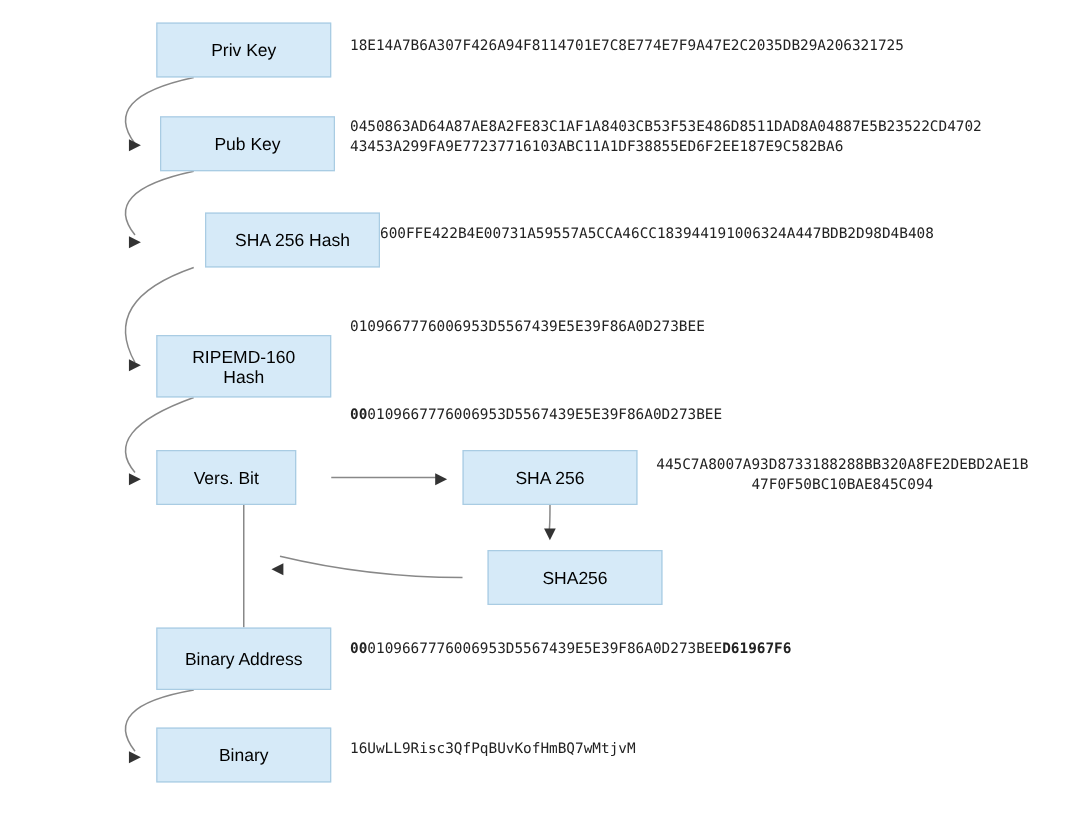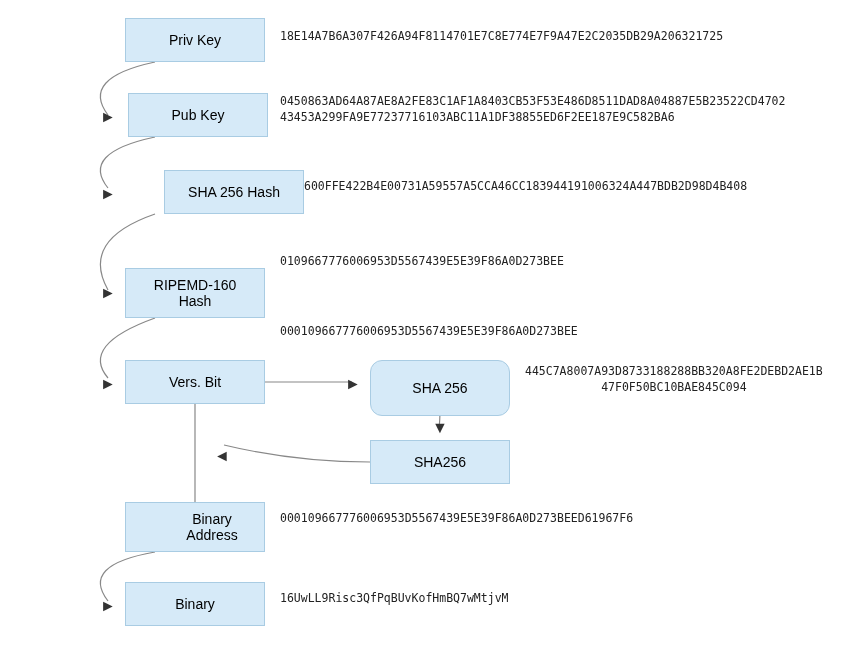--- a/index.html
+++ b/index.html
@@ -29,21 +29,21 @@
       padding: 6px 10px;
     }
     .value-text {
       position: absolute;
       font-family: monospace;
       font-size: 11.5px;
       color: #222;
       line-height: 1.4;
     }
     .value-text .bold {
-      font-weight: normal;
+      font-weight: bold;
     }
     .arrow {
       position: absolute;
       font-size: 16px;
       color: #333;
     }
     svg.connectors {
       position: absolute;
       top: 0;
       left: 0;
@@ -82,30 +82,30 @@
   </div>
   <div id="box-pub-key" class="box" style="left:116px;top:93px;width:140px;height:44px;margin-left:12px;">
     <span>Pub Key</span>
   </div>
   <div id="box-sha256hash" class="box" style="left:125px;top:170px;width:140px;height:44px;margin-left:39px;">
     <span>SHA 256 Hash</span>
   </div>
   <div id="box-ripemd160" class="box" style="left:125px;top:268px;width:140px;height:50px;">
     <span>RIPEMD-160<br>Hash</span>
   </div>
-  <div id="box-vers-bit" class="box" style="left:125px;top:360px;width:140px;height:44px;">
+  <div id="box-vers-bit" class="box" style="left:125px;top:360px;width:112px;height:44px;">
     <span>Vers. Bit</span>
   </div>
-  <div id="box-sha256-r1" class="box" style="left:370px;top:360px;width:140px;height:56px;border-radius:12px;">
+  <div id="box-sha256-r1" class="box" style="left:370px;top:360px;width:140px;height:44px;">
     <span>SHA 256</span>
   </div>
-  <div id="box-sha256-r2" class="box" style="left:370px;top:440px;width:140px;height:44px;">
+  <div id="box-sha256-r2" class="box" style="left:390px;top:440px;width:140px;height:44px;">
     <span>SHA256</span>
   </div>
-  <div id="box-binary-address" class="box" style="left:125px;top:502px;width:140px;height:50px;padding-left:44px;">
+  <div id="box-binary-address" class="box" style="left:125px;top:502px;width:140px;height:50px;">
     <span>Binary Address</span>
   </div>
   <div id="box-address" class="box" style="left:125px;top:582px;width:140px;height:44px;">
     <span>Binary</span>
   </div>
 
   <div class="value-text" style="left:280px;top:28px;max-width:540px;">
     18E14A7B6A307F426A94F8114701E7C8E774E7F9A47E2C2035DB29A206321725
   </div>
   <div class="value-text" style="left:280px;top:93px;max-width:545px;">

